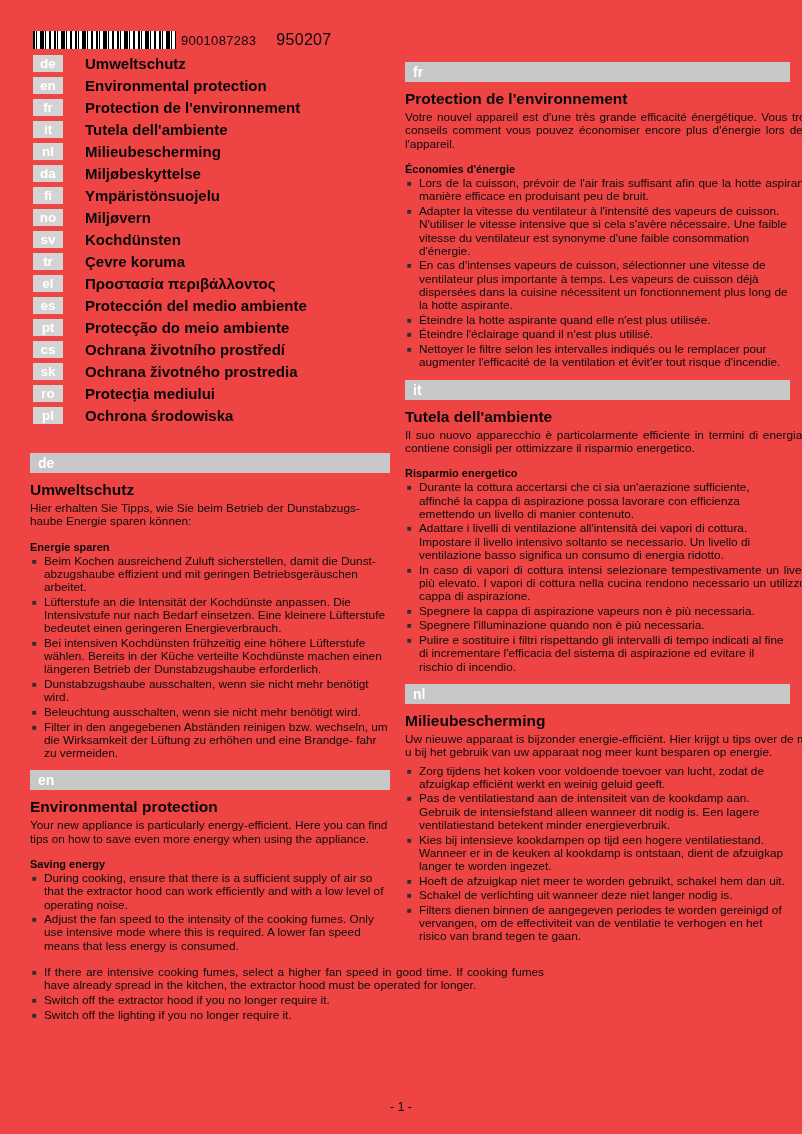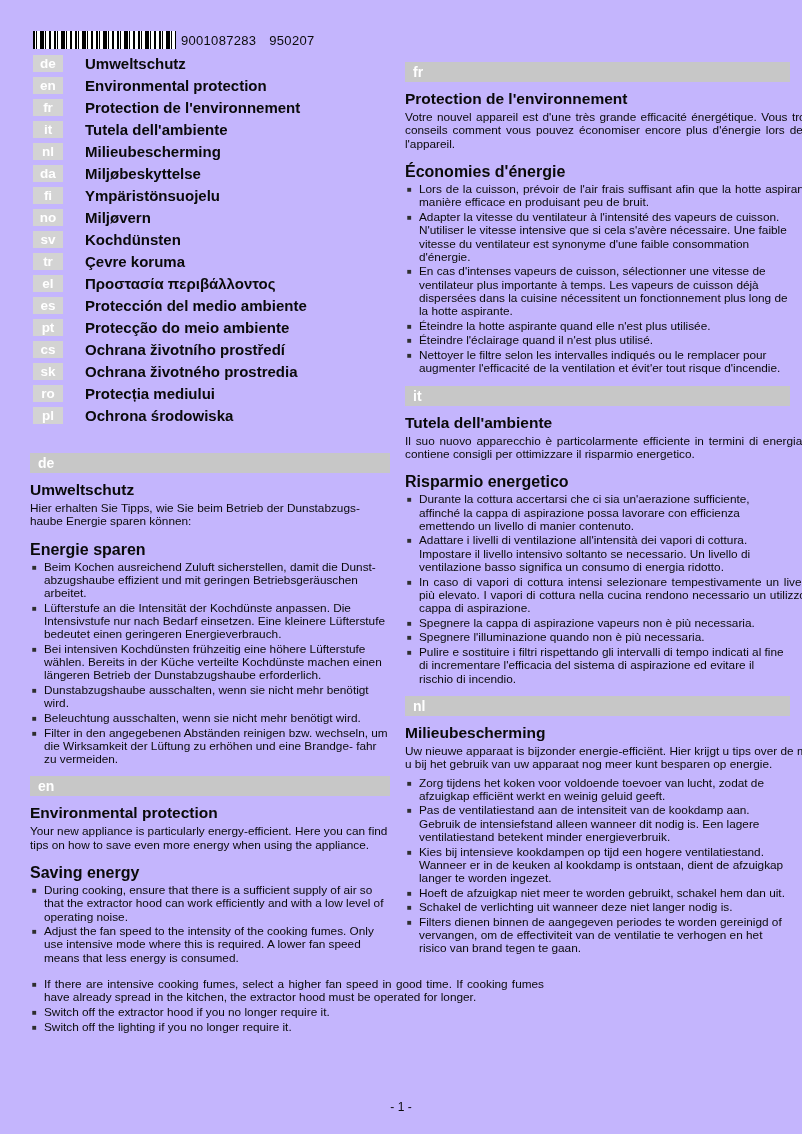--- a/index.html
+++ b/index.html
@@ -1,40 +1,40 @@
 <!DOCTYPE html>
 <html><head>
 <meta charset="utf-8">
 <style>
   html,body{margin:0;padding:0;background:#888;}
-  .page{position:relative;width:802px;height:1134px;background:#c4b5fd;overflow:hidden;
+  .page{position:relative;width:802px;height:1134px;background:#ef4444;overflow:hidden;
         font-family:"Liberation Sans","DejaVu Sans",sans-serif;color:#0a0a0a;}
   
   .barcode-wrap{position:absolute;left:33px;top:31px;display:flex;align-items:center;}
   .barcode{width:143px;height:18px;background:repeating-linear-gradient(90deg,
       #000 0 2px,#fff 2px 3px,#000 3px 4px,#fff 4px 7px,#000 7px 11px,#fff 11px 12px,
       #000 12px 13px,#fff 13px 16px,#000 16px 18px,#fff 18px 21px);}
   .barcode-num{font-size:13px;margin-left:5px;letter-spacing:.3px;}
-  .barcode-num2{font-size:13px;margin-left:13px;letter-spacing:.3px;}
+  .barcode-num2{font-size:16px;margin-left:20px;letter-spacing:.3px;}
   
   .lang-index{position:absolute;left:33px;top:55px;}
   .lang-row{display:flex;align-items:center;height:17px;margin-bottom:5px;}
   .lang-badge{width:30px;height:17px;background:#d3d3d3;color:#fff;font-weight:bold;
       font-size:13.5px;line-height:17px;text-align:center;flex:0 0 30px;}
   .lang-title{margin-left:22px;font-size:15px;font-weight:bold;white-space:nowrap;}
   
   .col-left{position:absolute;left:30px;top:453px;width:360px;}
   .col-right{position:absolute;left:405px;top:62px;width:385px;}
   
   .sec-bar{height:20px;background:#c7c7c7;color:#fff;font-weight:bold;font-size:14px;
       line-height:20px;padding-left:8px;box-sizing:border-box;}
   .sec-bar.gap{margin-top:10px;}
   h2{font-size:15.5px;font-weight:bold;margin:8px 0 3px 0;}
   .intro{font-size:11.8px;line-height:13.4px;margin:2px 0 5px 0;}
-  h3{font-size:16px;font-weight:bold;margin:12px 0 2px 0;}
+  h3{font-size:11px;font-weight:bold;margin:12px 0 2px 0;}
   .bullets{margin:0;}
   .bullet{position:relative;padding-left:14px;font-size:11.8px;line-height:13.2px;
       margin:0 0 1.5px 0;}
   .bullet::before{content:"\25A0";position:absolute;left:2px;top:0;font-size:8px;
       line-height:13.2px;color:#2e2e2e;}
   
   .j500{width:500px;text-align:justify;margin-top:13px;}
   .j475{width:475px;text-align:justify;}
   .j470{width:470px;text-align:justify;}
   .j452{width:452px;text-align:justify;}

